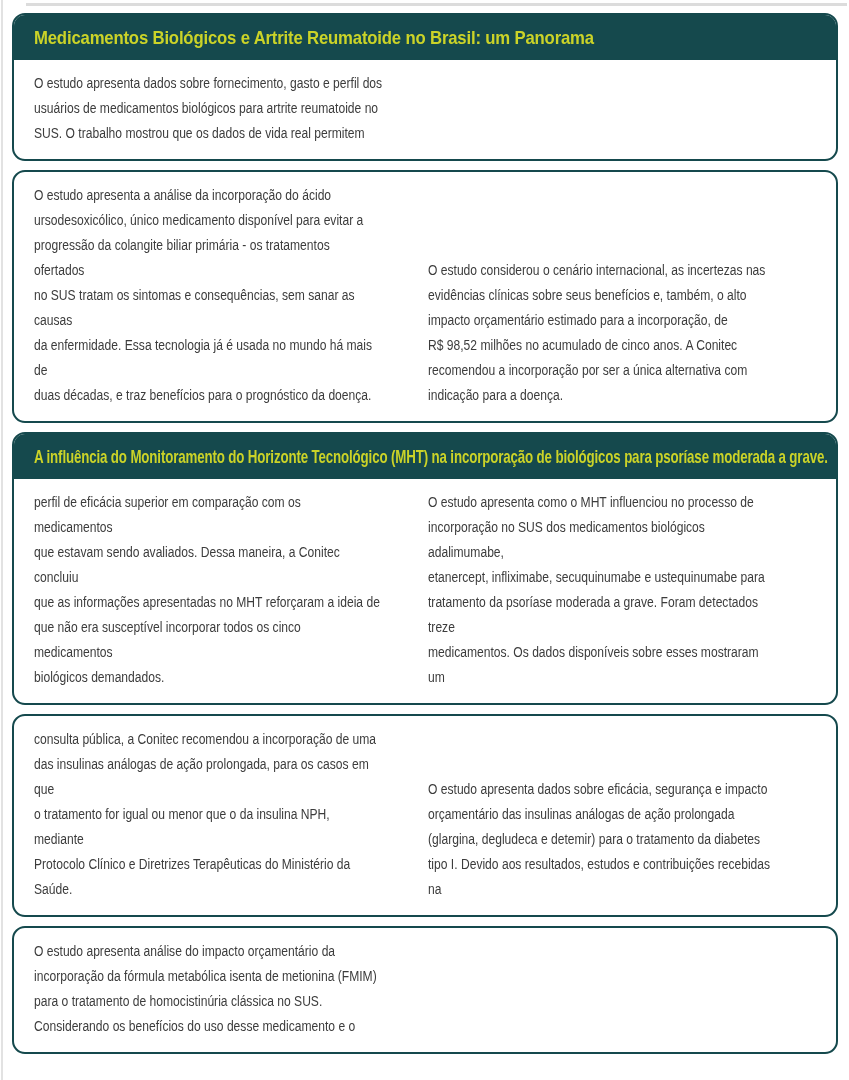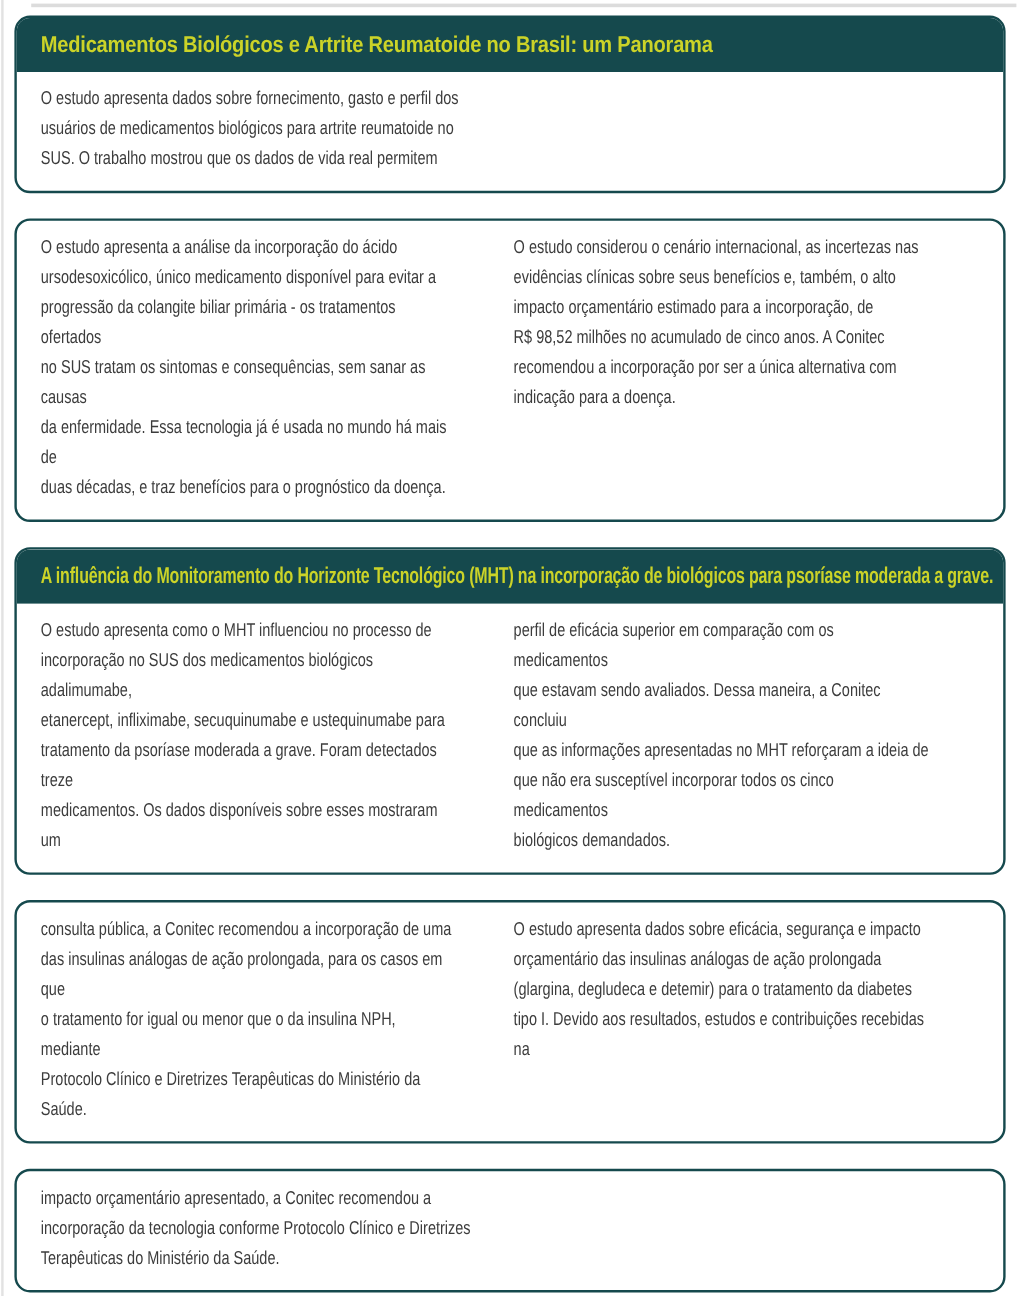--- a/index.html
+++ b/index.html
@@ -25,21 +25,21 @@
     background: #e2e2e2;
   }
   .cards {
     position: relative;
     padding: 13px 11px 10px 12px;
   }
   .card {
     border: 2px solid #15494d;
     border-radius: 13px;
     overflow: hidden;
-    margin-bottom: 21px;
+    margin-bottom: 9px;
     background: #ffffff;
   }
   .card-header {
     background: #15494d;
     padding: 12px 8px 11px 20px;
     overflow: visible;
   }
   .card-title {
     display: inline-block;
     white-space: nowrap;
@@ -47,20 +47,21 @@
     font-weight: bold;
     font-size: 19px;
     line-height: 22px;
     letter-spacing: -0.2px;
     transform-origin: 0 50%;
   }
   .card-body {
     display: flex;
     gap: 45px;
     padding: 10px 60px 14px 20px;
+    align-items: flex-end;
   }
   .col { flex: 1; min-width: 0; }
   .col-text {
     display: block;
     width: 128%;
     transform: scaleX(0.78);
     transform-origin: 0 0;
     white-space: pre-line;
     color: #3c3c3c;
     font-size: 15.5px;
@@ -107,32 +108,32 @@
       </div>
     </div>
   </div>
 
   <div class="card">
     <div class="card-header">
       <span class="card-title fit" style="transform: scaleX(0.700794);">A influência do Monitoramento do Horizonte Tecnológico (MHT) na incorporação de biológicos para psoríase moderada a grave.</span>
     </div>
     <div class="card-body">
       <div class="col">
+        <span class="col-text">perfil de eficácia superior em comparação com os medicamentos
+que estavam sendo avaliados. Dessa maneira, a Conitec concluiu
+que as informações apresentadas no MHT reforçaram a ideia de
+que não era susceptível incorporar todos os cinco medicamentos
+biológicos demandados.</span>
+      </div>
+      <div class="col">
         <span class="col-text">O estudo apresenta como o MHT influenciou no processo de
 incorporação no SUS dos medicamentos biológicos adalimumabe,
 etanercept, infliximabe, secuquinumabe e ustequinumabe para
 tratamento da psoríase moderada a grave. Foram detectados treze
 medicamentos. Os dados disponíveis sobre esses mostraram um</span>
-      </div>
-      <div class="col">
-        <span class="col-text">perfil de eficácia superior em comparação com os medicamentos
-que estavam sendo avaliados. Dessa maneira, a Conitec concluiu
-que as informações apresentadas no MHT reforçaram a ideia de
-que não era susceptível incorporar todos os cinco medicamentos
-biológicos demandados.</span>
       </div>
     </div>
   </div>
 
   <div class="card">
     <div class="card-body">
       <div class="col">
         <span class="col-text">consulta pública, a Conitec recomendou a incorporação de uma
 das insulinas análogas de ação prolongada, para os casos em que
 o tratamento for igual ou menor que o da insulina NPH, mediante
@@ -143,20 +144,21 @@
 orçamentário das insulinas análogas de ação prolongada
 (glargina, degludeca e detemir) para o tratamento da diabetes
 tipo I. Devido aos resultados, estudos e contribuições recebidas na</span>
       </div>
     </div>
   </div>
 
   <div class="card">
     <div class="card-body">
       <div class="col">
-        <span class="col-text">impacto orçamentário apresentado, a Conitec recomendou a
-incorporação da tecnologia conforme Protocolo Clínico e Diretrizes
-Terapêuticas do Ministério da Saúde.</span>
+        <span class="col-text">O estudo apresenta análise do impacto orçamentário da
+incorporação da fórmula metabólica isenta de metionina (FMIM)
+para o tratamento de homocistinúria clássica no SUS.
+Considerando os benefícios do uso desse medicamento e o</span>
       </div>
     </div>
   </div>
 
 </div>
 
 </body></html>

